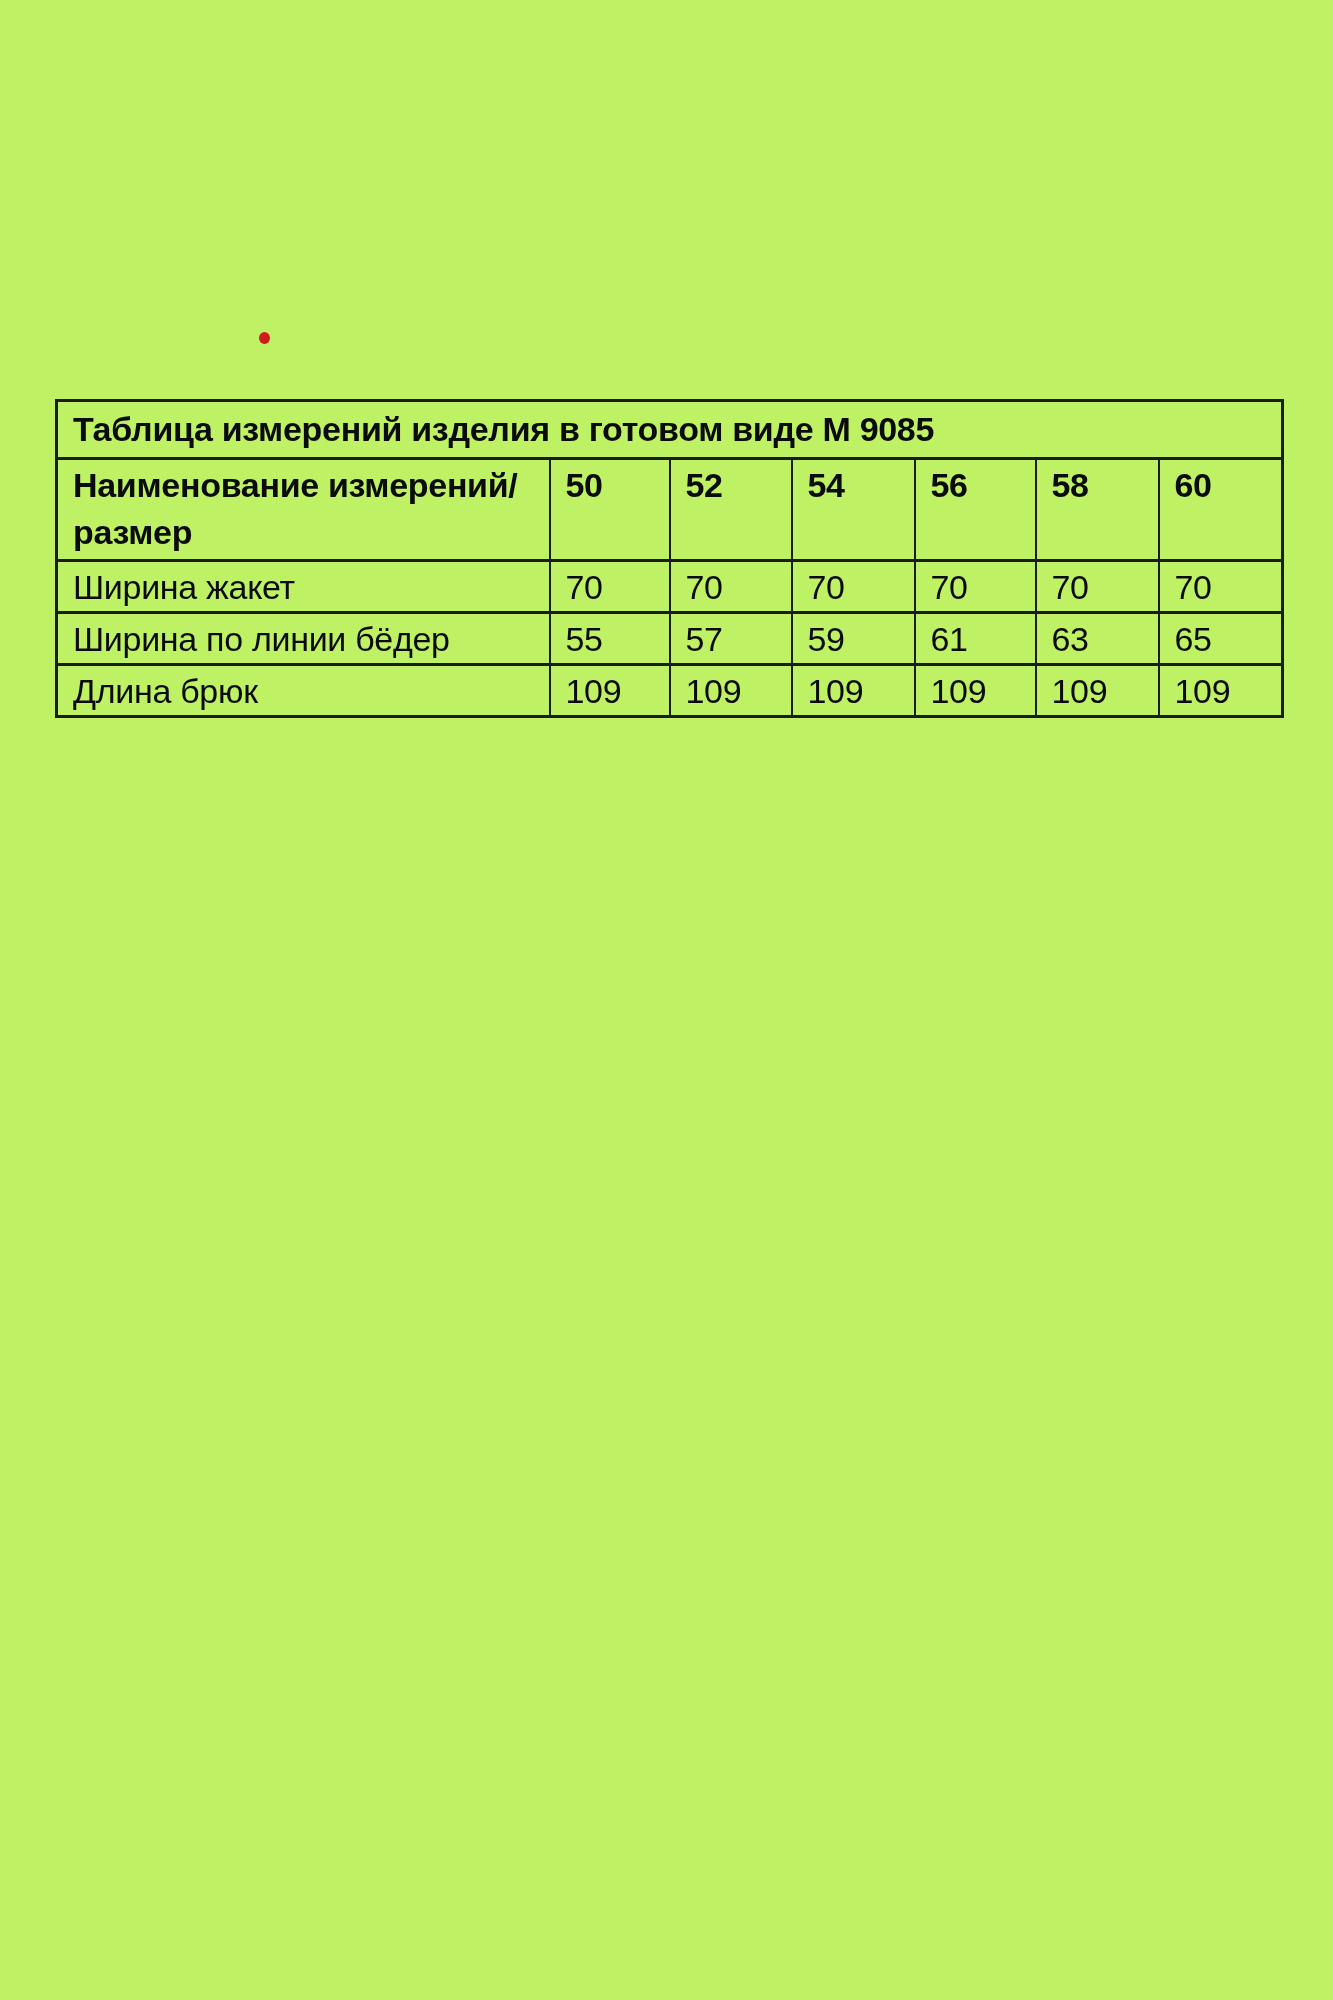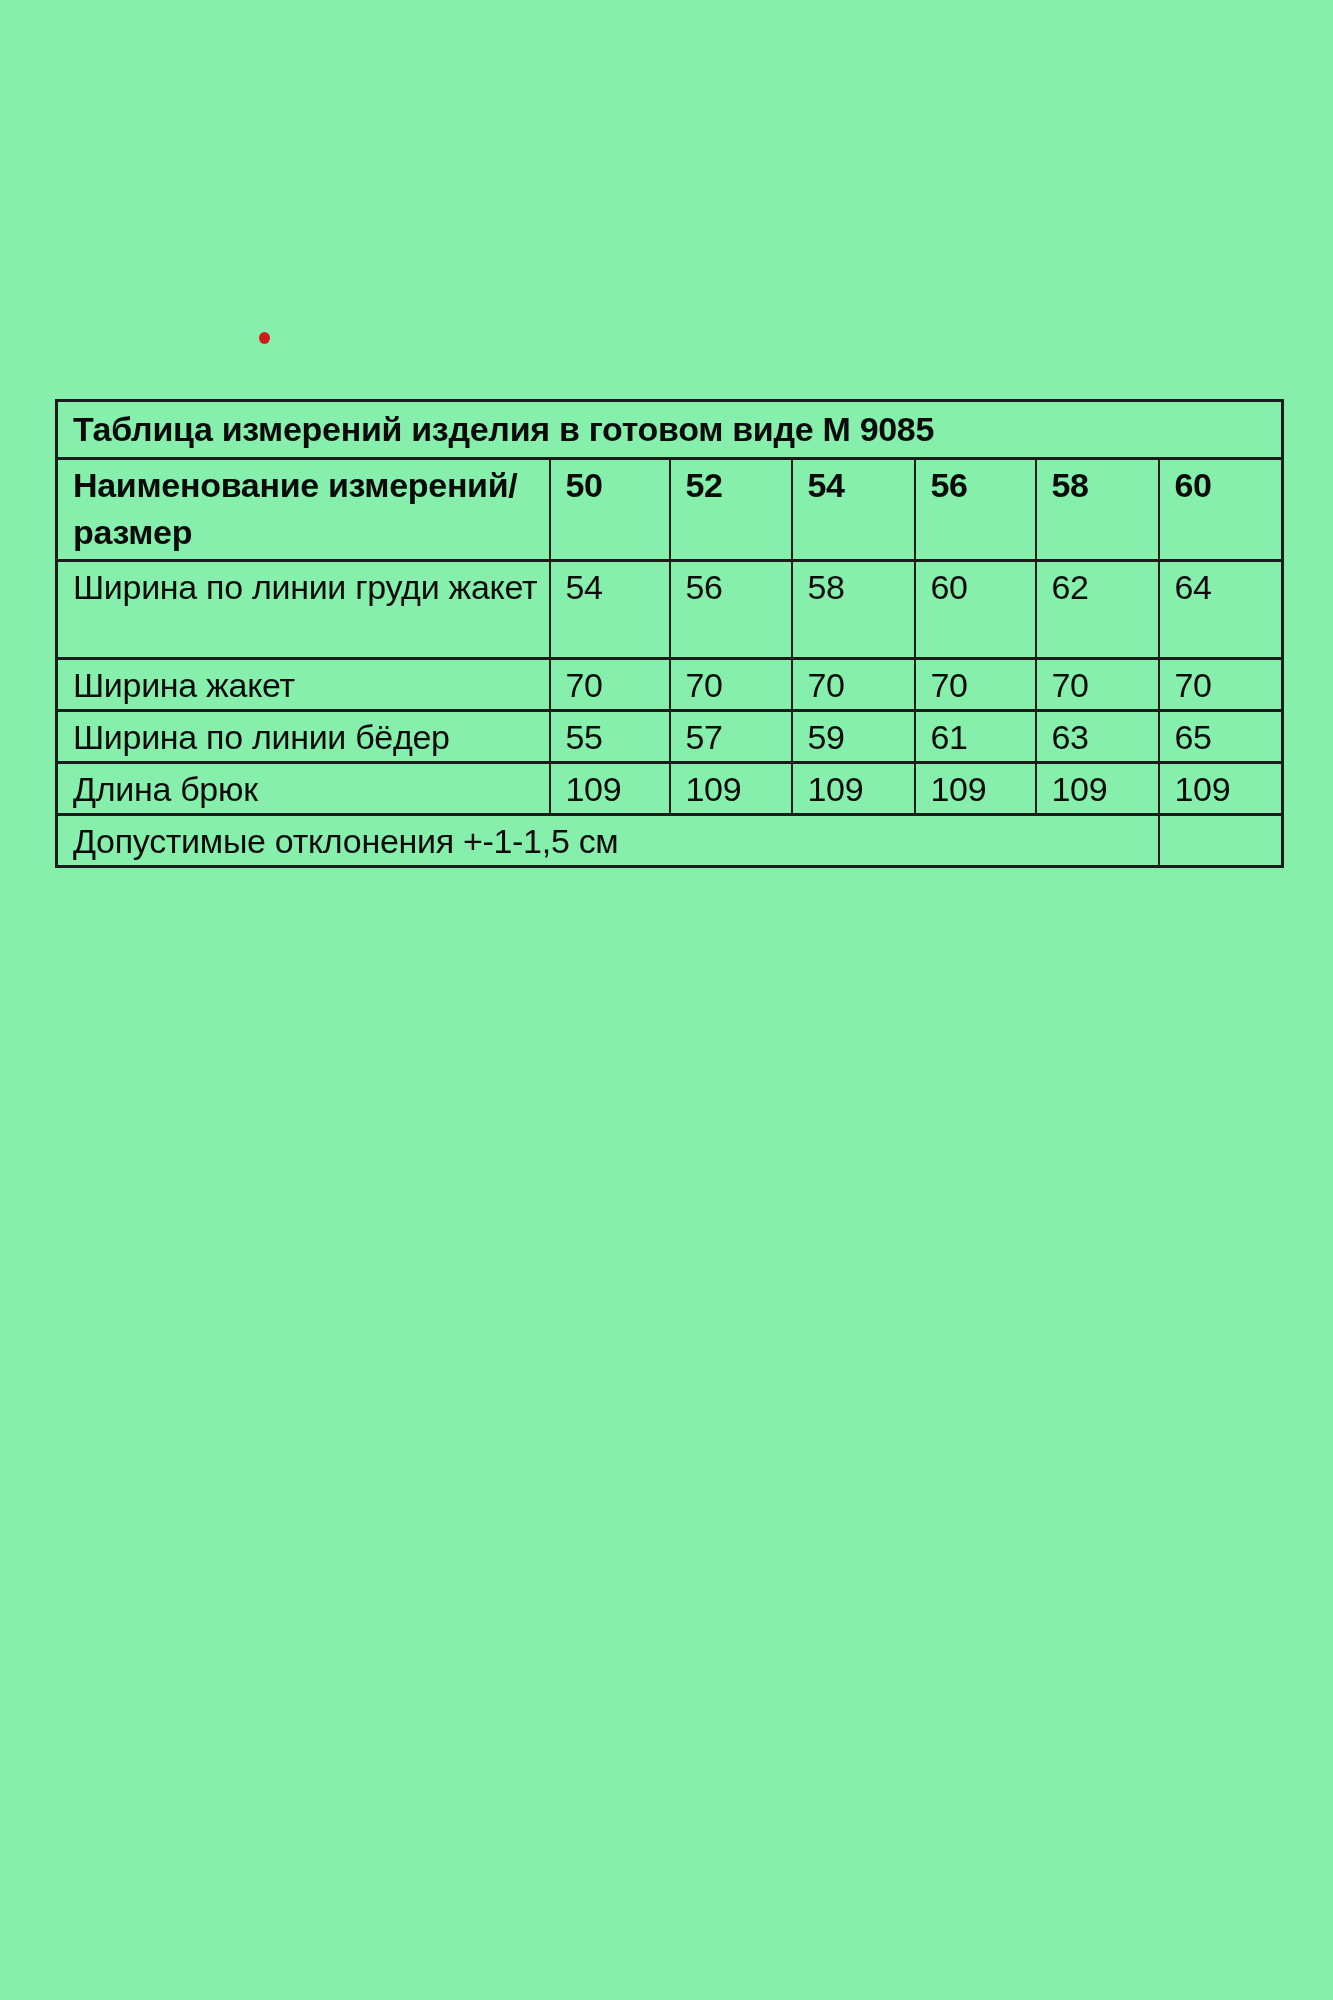--- a/index.html
+++ b/index.html
@@ -4,21 +4,21 @@
 <style>
   html, body {
     margin: 0;
     padding: 0;
     background: #ffffff;
   }
   .page {
     position: relative;
     width: 1333px;
     height: 2000px;
-    background: #86efac;
+    background: #bef264;
     font-family: "Liberation Sans", sans-serif;
     color: #0b0b0b;
     overflow: hidden;
   }
   .red-dot {
     position: absolute;
     left: 259px;
     top: 332px;
     width: 11px;
     height: 12px;
@@ -91,29 +91,20 @@
     <tr class="r-header">
       <td>Наименование измерений/размер</td>
       <td>50</td>
       <td>52</td>
       <td>54</td>
       <td>56</td>
       <td>58</td>
       <td>60</td>
     </tr>
 
-    <tr class="r1">
-      <td>Ширина по линии груди жакет</td>
-      <td>54</td>
-      <td>56</td>
-      <td>58</td>
-      <td>60</td>
-      <td>62</td>
-      <td>64</td>
-    </tr>
 
 
     <tr class="r3">
       <td>Ширина жакет</td>
       <td>70</td>
       <td>70</td>
       <td>70</td>
       <td>70</td>
       <td>70</td>
       <td>70</td>
@@ -134,20 +125,16 @@
     <tr class="r7">
       <td>Длина брюк</td>
       <td>109</td>
       <td>109</td>
       <td>109</td>
       <td>109</td>
       <td>109</td>
       <td>109</td>
     </tr>
 
-    <tr class="r-footer">
-      <td colspan="6">Допустимые отклонения +-1-1,5 см</td>
-      <td></td>
-    </tr>
   </tbody>
     </table>
 
 </div>
 
 </body></html>

